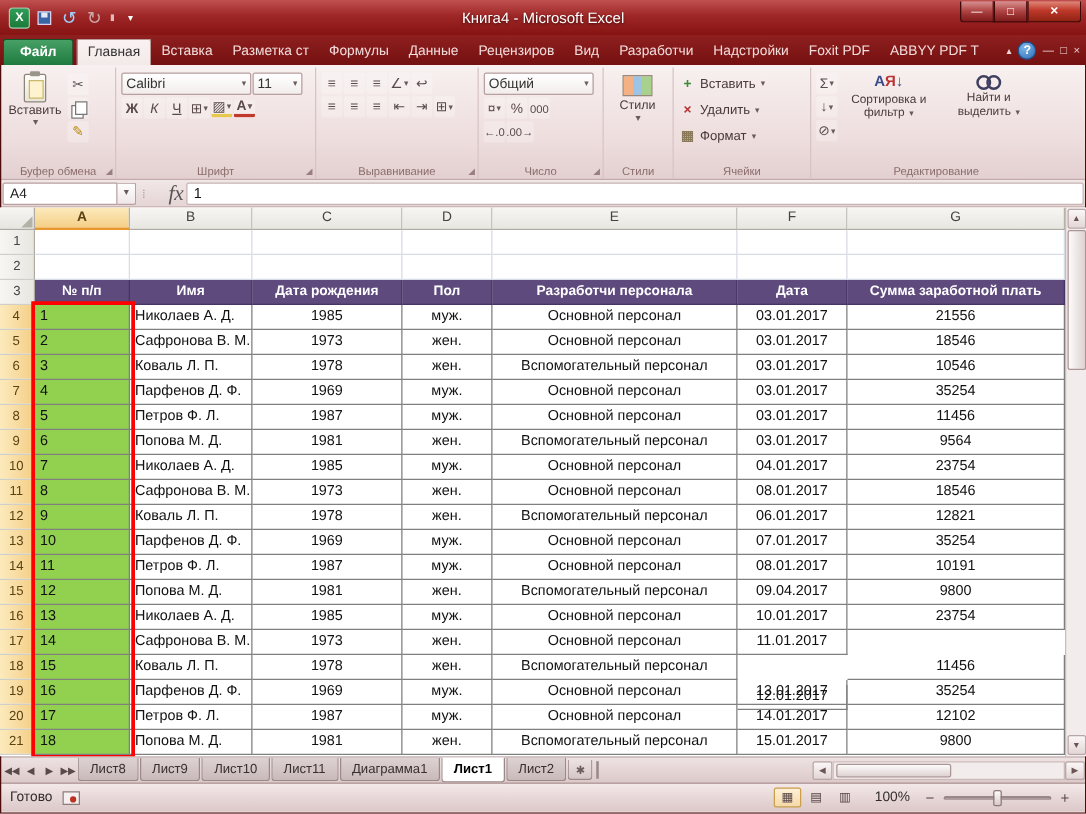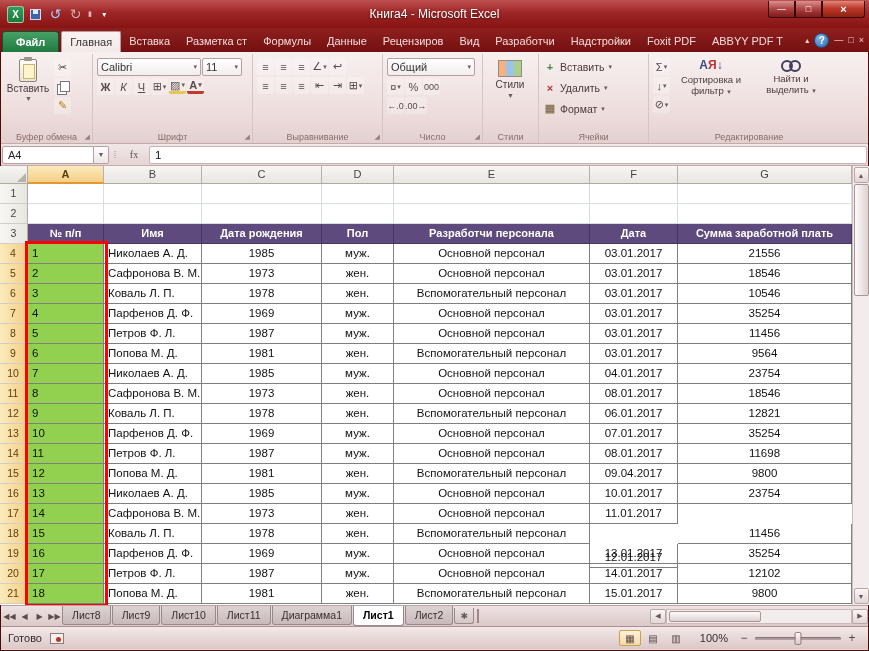--- a/index.html
+++ b/index.html
@@ -66,21 +66,21 @@
   .vlbl{font-size:9.5px;line-height:11px;text-align:center;color:#4a3a3a;margin-top:2px}
   .binoc{width:20px;height:11px;position:relative;margin-top:2px;display:inline-block}
   .binoc::before,.binoc::after{content:"";position:absolute;top:0;width:8px;height:8px;border:2px solid #3e3e5e;border-radius:50%}
   .binoc::before{left:0}.binoc::after{right:0}
 
   
   .fbar{height:22px;background:linear-gradient(#f1e7e7,#e5d5d5);border-bottom:1px solid #c4abab;display:flex;align-items:center;padding:1px 2px}
   .namebox{width:92px;height:18px;background:#fff;border:1px solid #b8a0a0;border-radius:2px 0 0 2px;font-size:11px;padding:0 5px;display:flex;align-items:center;color:#222}
   .nbdrop{width:15px;height:18px;background:linear-gradient(#fff,#efe7e7);border:1px solid #b8a0a0;border-left:none;border-radius:0 2px 2px 0;font-size:7px;color:#6a5a5a;display:flex;align-items:center;justify-content:center}
   .grip{width:12px;text-align:center;color:#a88;font-size:9px}
-  .fxbtn{width:26px;text-align:center;font-family:"Liberation Serif",serif;font-size:10px;color:#555}
+  .fxbtn{width:26px;text-align:right;font-style:italic;font-family:"Liberation Serif",serif;font-size:17px;color:#555}
   .fvalue{flex:1;height:18px;background:#fff;border:1px solid #c8b4b4;border-radius:2px;font-size:11.5px;padding:0 5px;display:flex;align-items:center;margin-left:2px;color:#111}
 
   
   .gridwrap{position:relative;height:439px;background:#fff;overflow:hidden}
   .colrow{display:flex;height:18px}
   .corner{width:28px;background:linear-gradient(#f6f5f2,#e7e5e0);border-right:1px solid #aeaba3;border-bottom:1px solid #aeaba3;position:relative}
   .corner::after{content:"";position:absolute;right:1px;bottom:1px;border-left:9px solid transparent;border-bottom:9px solid #b4b1a9}
   .chdr{height:18px;line-height:17px;text-align:center;font-size:11px;color:#444;background:linear-gradient(#f7f6f3,#e8e6e1);border-right:1px solid #b5b2aa;border-bottom:1px solid #aeaba3}
   .chdr.sel{background:linear-gradient(#fceabc,#f5cf88);border-bottom:2px solid #e8962e;color:#5a4312;font-weight:bold}
   .grow{display:flex;height:20px}
@@ -471,21 +471,21 @@
           <div class="cell tcell" style="width: 174px; text-align: center;">35254</div>
         </div>
         <div class="grow">
           <div class="rowhdr sel">14</div>
           <div class="cell tcell green" style="width: 76px; text-align: left;">11</div>
           <div class="cell tcell" style="width: 98px; text-align: left;">Петров Ф. Л.</div>
           <div class="cell tcell" style="width: 120px; text-align: center;">1987</div>
           <div class="cell tcell" style="width: 72px; text-align: center;">муж.</div>
           <div class="cell tcell" style="width: 196px; text-align: center;">Основной персонал</div>
           <div class="cell tcell" style="width: 88px; text-align: center;">08.01.2017</div>
-          <div class="cell tcell" style="width: 174px; text-align: center;">11698</div>
+          <div class="cell tcell" style="width: 174px; text-align: center;">10191</div>
         </div>
         <div class="grow">
           <div class="rowhdr sel">15</div>
           <div class="cell tcell green" style="width: 76px; text-align: left;">12</div>
           <div class="cell tcell" style="width: 98px; text-align: left;">Попова М. Д.</div>
           <div class="cell tcell" style="width: 120px; text-align: center;">1981</div>
           <div class="cell tcell" style="width: 72px; text-align: center;">жен.</div>
           <div class="cell tcell" style="width: 196px; text-align: center;">Вспомогательный персонал</div>
           <div class="cell tcell" style="width: 88px; text-align: center;">09.04.2017</div>
           <div class="cell tcell" style="width: 174px; text-align: center;">9800</div>

